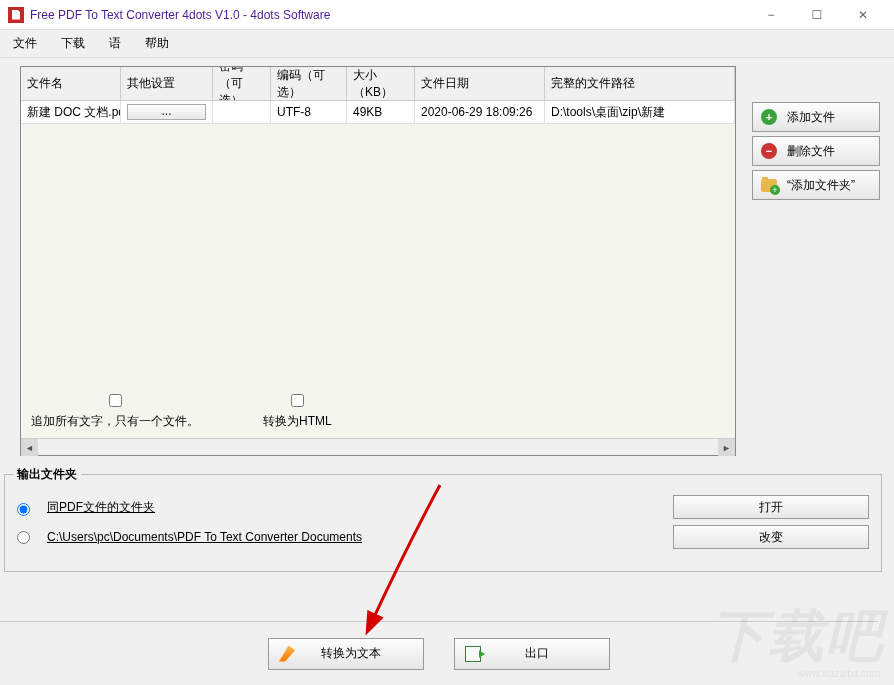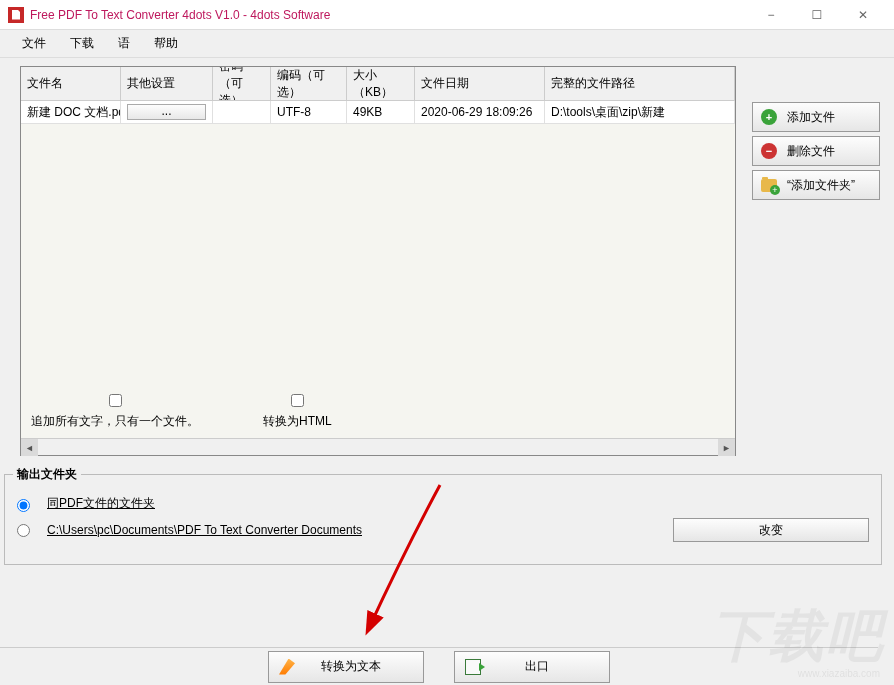--- a/index.html
+++ b/index.html
@@ -2,26 +2,26 @@
 <html><head>
 <meta charset="utf-8">
 <style>
 * { box-sizing: border-box; margin: 0; padding: 0; font-family: "Microsoft YaHei", "Segoe UI", sans-serif; font-size: 12px; }
 body { background: #f0f0f0; width: 894px; height: 685px; overflow: hidden; position: relative; }
 
 
 .titlebar { height: 30px; background: #fff; display: flex; align-items: center; padding: 0 8px; border-bottom: 1px solid #ddd; }
 .titlebar-icon { width: 16px; height: 16px; background: #c62828; margin-right: 6px; display: flex; align-items: center; justify-content: center; }
 .titlebar-icon::after { content: ""; width: 8px; height: 10px; background: #fff; clip-path: polygon(0 0, 70% 0, 100% 25%, 100% 100%, 0 100%); }
-.titlebar-text { color: #be185d; flex: 1; }
+.titlebar-text { color: #4c1d95; flex: 1; }
 .win-btns { display: flex; }
 .win-btn { width: 46px; height: 30px; display: flex; align-items: center; justify-content: center; color: #666; cursor: pointer; }
 
 
-.menubar { height: 28px; background: #f0f0f0; display: flex; align-items: center; padding: 0 12px; gap: 4px; border-bottom: 1px solid #ddd; }
+.menubar { height: 28px; background: #f0f0f0; display: flex; align-items: center; padding: 0 3px; gap: 4px; border-bottom: 1px solid #ddd; }
 .menu-item { padding: 4px 10px; cursor: pointer; }
 
 
 .main { display: flex; padding: 8px 12px 0 20px; gap: 16px; }
 .left-panel { flex: 1; }
 .right-panel { width: 130px; padding-top: 36px; }
 
 
 .table-wrap { border: 1px solid #888; background: #fff; height: 390px; display: flex; flex-direction: column; }
 .grid { flex: 0 0 auto; }
@@ -50,21 +50,21 @@
 
 
 .groupbox { margin: 18px 12px 0 4px; border: 1px solid #bbb; padding: 14px 12px 16px 12px; position: relative; }
 .groupbox-title { position: absolute; top: -9px; left: 8px; background: #f0f0f0; padding: 0 4px; font-weight: bold; }
 .gb-row { display: flex; align-items: center; justify-content: space-between; margin: 6px 0; }
 .radio-wrap { display: flex; align-items: flex-end; gap: 17px; text-decoration: underline; }
 .radio-wrap input { width: 13px; height: 13px; }
 .gb-btn { width: 196px; height: 24px; background: linear-gradient(#fdfdfd,#e6e6e6); border: 1px solid #999; cursor: pointer; }
 
 
-.bottom { position: absolute; left: 0; right: 16px; bottom: 0; height: 38px; display: flex; align-items: center; justify-content: center; gap: 30px; border-top: 1px solid #ccc; background: #f0f0f0; }
+.bottom { position: absolute; left: 0; right: 16px; bottom: 0; height: 64px; display: flex; align-items: center; justify-content: center; gap: 30px; border-top: 1px solid #ccc; background: #f0f0f0; }
 .big-btn { width: 156px; height: 32px; background: linear-gradient(#fdfdfd,#e6e6e6); border: 1px solid #999; display: flex; align-items: center; justify-content: center; gap: 14px; cursor: pointer; position: relative; padding-left: 10px; }
 .big-btn .bi { position: absolute; left: 10px; width: 16px; height: 16px; }
 .bi-convert { background: linear-gradient(#ffb347,#ff7b00); clip-path: polygon(0 100%, 60% 0, 100% 30%, 40% 100%); }
 .bi-exit { width:14px;height:14px;border:1px solid #3a7a3a;background:#f9f9f9; position: relative;}
 .bi-exit::after{content:"";position:absolute;right:-5px;top:3px;width:0;height:0;border-left:6px solid #3aa33a;border-top:4px solid transparent;border-bottom:4px solid transparent;}
 
 
 .wm { position:absolute; right:10px; bottom:10px; font-size:56px; font-weight:bold; color:rgba(0,0,0,0.05); letter-spacing:2px; pointer-events:none; font-style:italic;}
 .wm-sub { position:absolute; right:14px; bottom:6px; font-size:10px; color:rgba(0,0,0,0.07); pointer-events:none;}
 
@@ -151,20 +151,21 @@
   </div>
 </div>
 
 <div class="groupbox">
   <div class="groupbox-title">输出文件夹</div>
   <div class="gb-row">
     <label class="radio-wrap">
       <input type="radio" name="out" checked="" style="">
       <span>同PDF文件的文件夹</span>
     </label>
+    <button class="gb-btn">打开</button>
   </div>
   <div class="gb-row">
     <label class="radio-wrap">
       <input type="radio" name="out" style="">
       <span>C:\Users\pc\Documents\PDF To Text Converter Documents</span>
     </label>
     <button class="gb-btn">改变</button>
   </div>
 </div>
 

